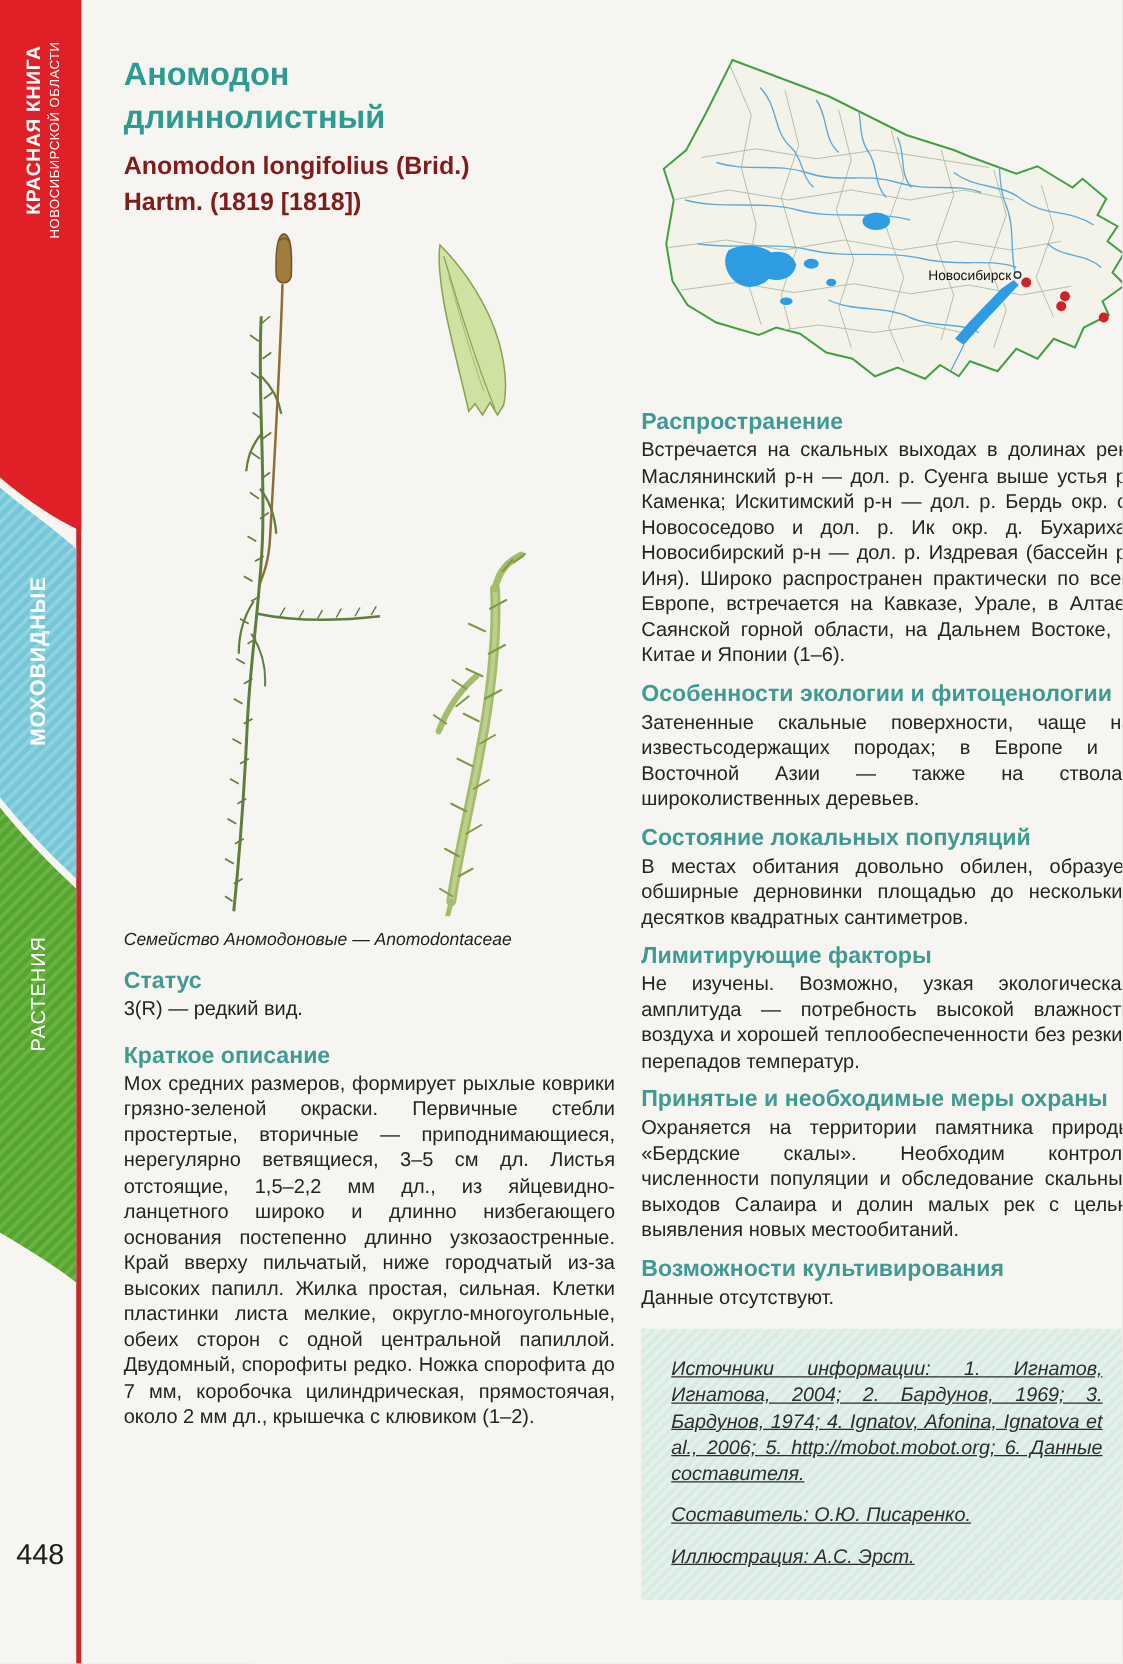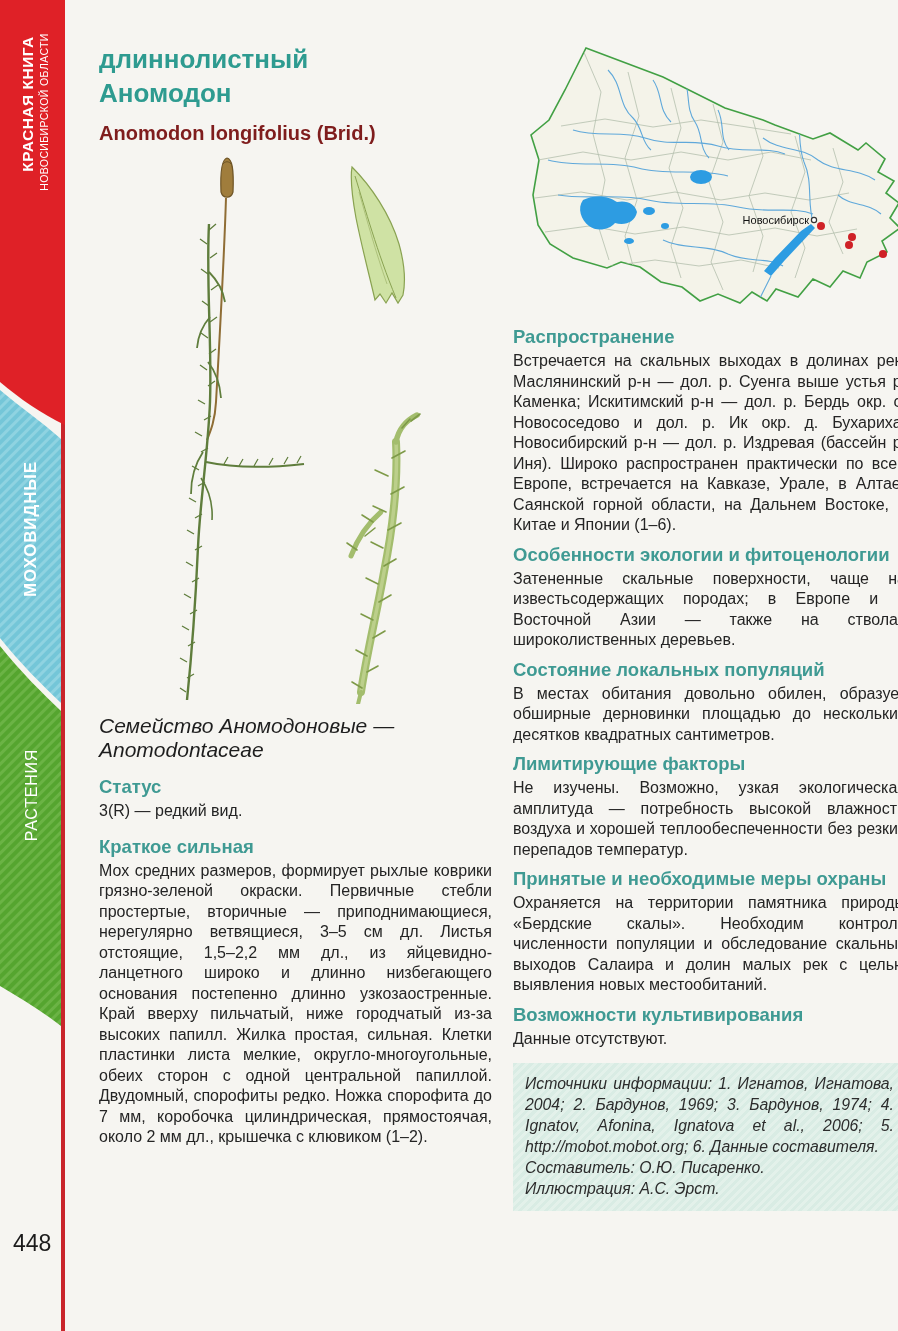--- a/index.html
+++ b/index.html
@@ -20,36 +20,36 @@
   .vlabel.division{font-size:17px;font-weight:bold;letter-spacing:.8px;width:150px;left:-44px;top:519px;}
   .vlabel.kingdom{font-size:16px;letter-spacing:.8px;width:110px;left:-23px;top:786px;}
   .page-number{position:absolute;left:13px;top:1230px;font-size:23px;color:#1b1b1b;}
 
   
   .col-left{position:absolute;left:99px;top:42px;width:393px;}
   .col-right{position:absolute;left:513px;top:30px;width:393px;}
 
   .species-title{font-size:26px;font-weight:bold;color:#2e9b90;line-height:34px;}
   .species-latin{font-size:20px;font-weight:bold;color:#7f1d1d;line-height:29px;margin-top:9px;}
-  .family-line{font-style:italic;font-size:21px;color:#1e1e1e;margin-top:10px;}
+  .family-line{font-style:italic;font-size:14px;color:#1e1e1e;margin-top:10px;}
 
   .sec-heading{font-size:18.5px;line-height:22px;color:#3f9a93;margin:8px 0 3px 0;font-weight:bold;}
   .sec-body{font-size:16px;line-height:20.5px;margin:0;text-align:justify;color:#242424;}
   .col-left .sec-heading{margin-top:14px;}
 
   .illustration{display:block;margin-top:4px;}
   .map-svg{display:block;}
   .map-city-label{font-size:11px;fill:#111;font-family:"Liberation Sans","DejaVu Sans",sans-serif;}
 
   .sources-box{
     margin-top:14px;padding:10px 12px 12px 12px;
     background:repeating-linear-gradient(135deg,#d9ece4 0px,#d9ece4 3px,#e3f1ea 3px,#e3f1ea 6px);
     font-style:italic;font-size:15.8px;line-height:21px;color:#2c2c2c;text-align:justify;
   }
-  .sources-box p{margin:0;}
+  .sources-box p{margin:12px;text-decoration:underline;}
 </style>
 </head>
 <body>
 
 <div class="page">
 
   <svg class="sidebar-svg" width="66" height="1331" viewBox="0 0 66 1331">
     <defs>
       <pattern id="stripeBlue" width="7" height="7" patternUnits="userSpaceOnUse" patternTransform="rotate(45)">
         <rect width="7" height="7" fill="#74c6d8"></rect>
@@ -66,25 +66,26 @@
     <path d="M0,646 C20,671 42,693 61,711 V1026 C42,1011 20,998 0,986 Z" fill="url(#stripeGreen)"></path>
   </svg>
   <div class="vlabel book-title">КРАСНАЯ КНИГА</div>
   <div class="vlabel book-subtitle">НОВОСИБИРСКОЙ ОБЛАСТИ</div>
   <div class="vlabel division">МОХОВИДНЫЕ</div>
   <div class="vlabel kingdom">РАСТЕНИЯ</div>
   <div class="page-number">448</div>
 
   <div class="col-left">
     <div class="species-title">
+      <div>Аномодон</div>
       <div>длиннолистный</div>
-      <div>Аномодон</div>
     </div>
     <div class="species-latin">
       <div>Anomodon longifolius (Brid.)</div>
+      <div>Hartm. (1819 [1818])</div>
     </div>
 
     <svg class="illustration" width="390" height="552" viewBox="0 0 390 552">
 
       <g>
         <path d="M253,15 C272,34 291,62 300,92 C305,110 307,128 304,143 L299,151 L293,141 L287,151 L281,142 L276,148 C271,126 263,96 257,66 C253,44 251,27 253,15 Z" fill="#cfe2a4" stroke="#89a251" stroke-width="1.2"></path>
         <path d="M256,24 C266,56 278,100 297,146" fill="none" stroke="#89a251" stroke-width="1"></path>
         <path d="M260,40 C268,68 276,98 288,132" fill="none" stroke="#9fb36a" stroke-width="0.7"></path>
       </g>
 
@@ -119,21 +120,21 @@
           <path d="M274,370 l-11,-7 M266,384 l10,-8 M258,398 l-10,-7"></path>
         </g>
       </g>
     </svg>
 
     <div class="family-line">Семейство Аномодоновые — Anomodontaceae</div>
 
     <div class="sec-heading">Статус</div>
     <p class="sec-body">3(R) — редкий вид.</p>
 
-    <div class="sec-heading">Краткое сильная</div>
+    <div class="sec-heading">Краткое описание</div>
     <p class="sec-body">Мох средних размеров, формирует рыхлые коврики грязно-зеленой окраски. Первичные стебли простертые, вторичные — приподнимающиеся, нерегулярно ветвящиеся, 3–5 см дл. Листья отстоящие, 1,5–2,2 мм дл., из яйцевидно-ланцетного широко и длинно низбегающего основания постепенно длинно узкозаостренные. Край вверху пильчатый, ниже городчатый из-за высоких папилл. Жилка простая, сильная. Клетки пластинки листа мелкие, округло-многоугольные, обеих сторон с одной центральной папиллой. Двудомный, спорофиты редко. Ножка спорофита до 7 мм, коробочка цилиндрическая, прямостоячая, около 2 мм дл., крышечка с клювиком (1–2).</p>
   </div>
 
   <div class="col-right">
 
     <svg class="map-svg" width="390" height="288" viewBox="0 0 390 288">
       <defs>
         <clipPath id="oblastClip">
           <path d="M73,18 L150,47 L212,78 L250,90 L262,95 L300,109 L317,103 L345,120 L353,113 L372,129 L365,142 L381,151 L373,163 L386,173 L377,188 L387,198 L369,211 L374,222 L354,232 L347,248 L330,241 L317,257 L300,249 L285,267 L263,259 L254,271 L239,262 L227,273 L205,264 L187,271 L169,257 L148,252 L127,237 L108,232 L94,238 L60,228 L37,214 L25,195 L20,165 L26,130 L18,105 L36,90 L52,60 Z"></path>
         </clipPath>

